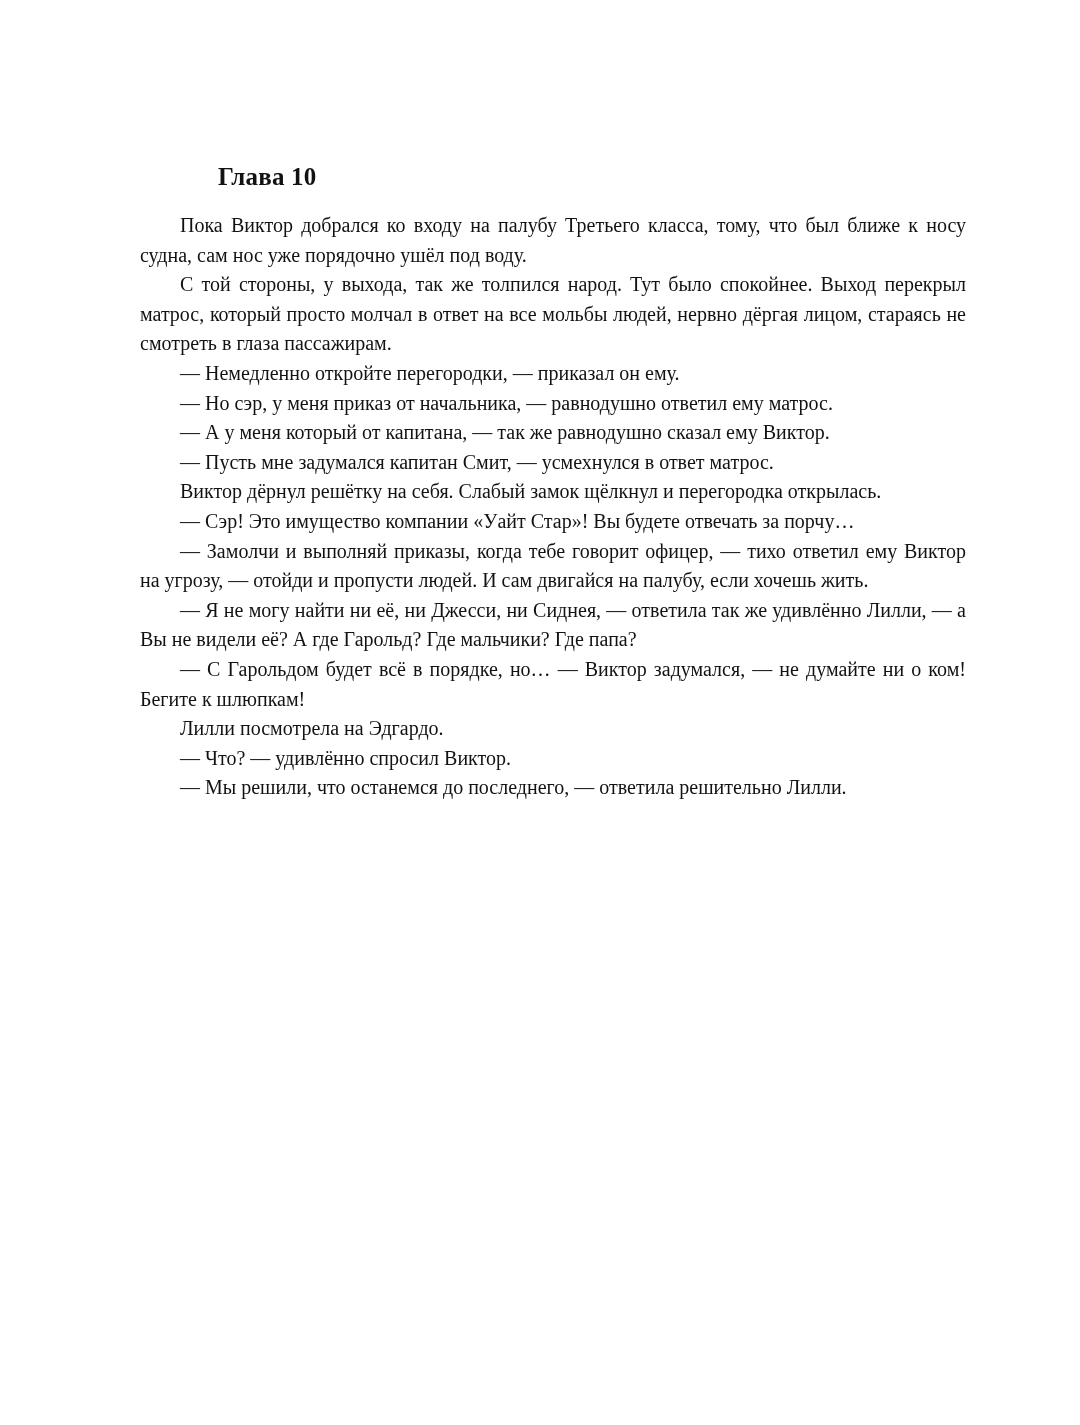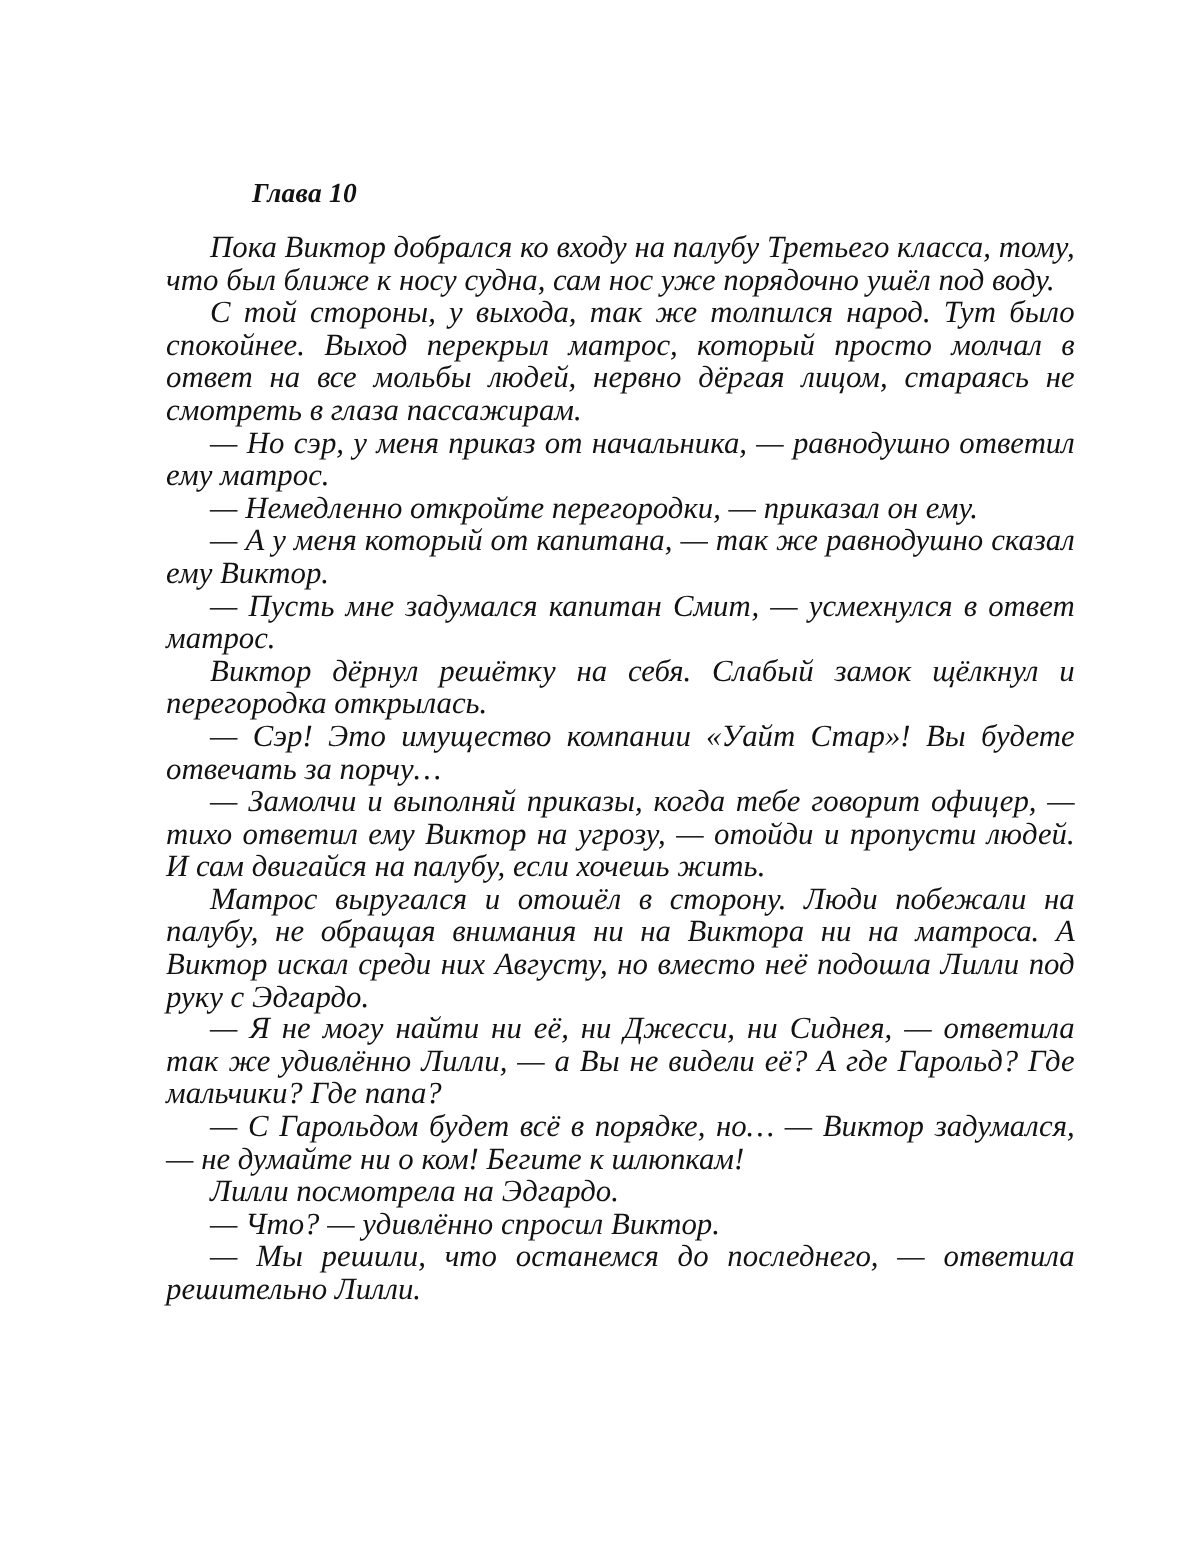--- a/index.html
+++ b/index.html
@@ -8,34 +8,33 @@
     position: relative;
     width: 1080px;
     height: 1425px;
     background: #ffffff;
     overflow: hidden;
     font-family: "Liberation Serif", serif;
     color: #121212;
   }
   .content {
     position: absolute;
-    left: 151px;
+    left: 140px;
     top: 163px;
     width: 826px;
-    font-style: italic;
   }
   .chapter-title {
     font-size: 25px;
     font-weight: bold;
     margin: 0 0 20px 78px;
     letter-spacing: 0.2px;
   }
   .para {
     margin: 0;
-    font-size: 28px;
+    font-size: 20px;
     line-height: 29.6px;
     text-align: justify;
     text-indent: 40px;
   }
   .watermark {
     position: absolute;
     left: 0;
     top: 1258px;
     width: 1080px;
     height: 167px;
@@ -73,28 +72,27 @@
 </head>
 <body>
 
 <div class="page">
 
   <div class="content">
     <h1 class="chapter-title">Глава 10</h1>
     <div>
         <p class="para">Пока Виктор добрался ко входу на палубу Третьего класса, тому, что был ближе к носу судна, сам нос уже порядочно ушёл под воду.</p>
         <p class="para">С той стороны, у выхода, так же толпился народ. Тут было спокойнее. Выход перекрыл матрос, который просто молчал в ответ на все мольбы людей, нервно дёргая лицом, стараясь не смотреть в глаза пассажирам.</p>
+        <p class="para">— Немедленно откройте перегородки, — приказал он ему.</p>
         <p class="para">— Но сэр, у меня приказ от начальника, — равнодушно ответил ему матрос.</p>
-        <p class="para">— Немедленно откройте перегородки, — приказал он ему.</p>
         <p class="para">— А у меня который от капитана, — так же равнодушно сказал ему Виктор.</p>
         <p class="para">— Пусть мне задумался капитан Смит, — усмехнулся в ответ матрос.</p>
         <p class="para">Виктор дёрнул решётку на себя. Слабый замок щёлкнул и перегородка открылась.</p>
         <p class="para">— Сэр! Это имущество компании «Уайт Стар»! Вы будете отвечать за порчу…</p>
         <p class="para">— Замолчи и выполняй приказы, когда тебе говорит офицер, — тихо ответил ему Виктор на угрозу, — отойди и пропусти людей. И сам двигайся на палубу, если хочешь жить.</p>
-        <p class="para">Матрос выругался и отошёл в сторону. Люди побежали на палубу, не обращая внимания ни на Виктора ни на матроса. А Виктор искал среди них Августу, но вместо неё подошла Лилли под руку с Эдгардо.</p>
         <p class="para">— Я не могу найти ни её, ни Джесси, ни Сиднея, — ответила так же удивлённо Лилли, — а Вы не видели её? А где Гарольд? Где мальчики? Где папа?</p>
         <p class="para">— С Гарольдом будет всё в порядке, но… — Виктор задумался, — не думайте ни о ком! Бегите к шлюпкам!</p>
         <p class="para">Лилли посмотрела на Эдгардо.</p>
         <p class="para">— Что? — удивлённо спросил Виктор.</p>
         <p class="para">— Мы решили, что останемся до последнего, — ответила решительно Лилли.</p>
       </div>
   </div>
 
 
 </div>

